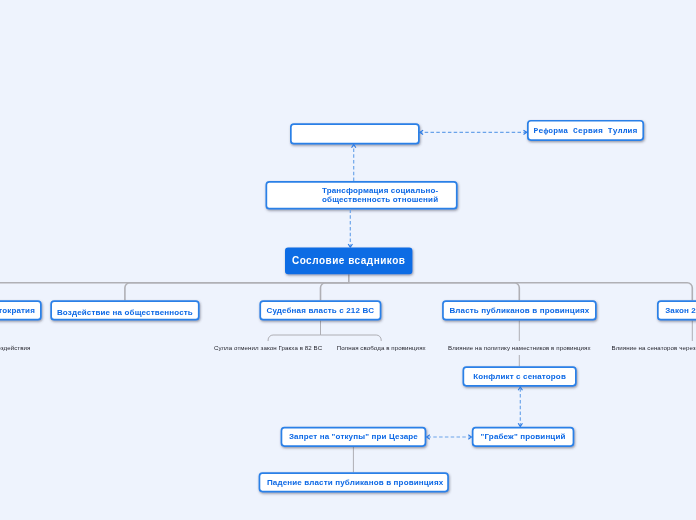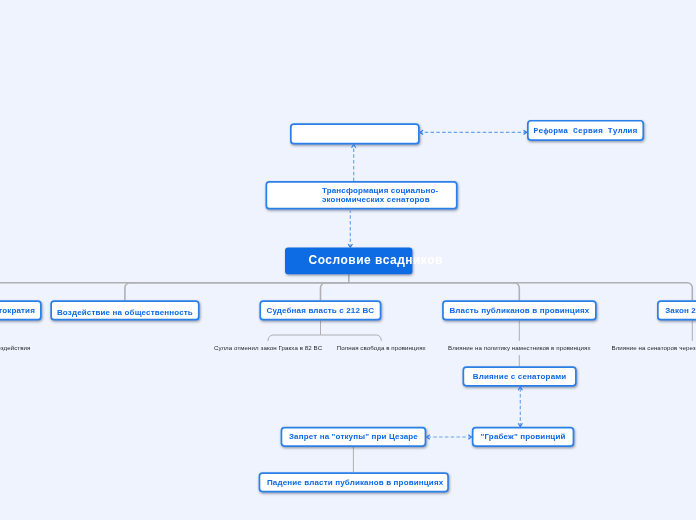--- a/index.html
+++ b/index.html
@@ -4,21 +4,21 @@
 <title>Mind map</title>
 <style>
   html,body{margin:0;padding:0;}
   body{width:696px;height:520px;background:#eef3fd;overflow:hidden;position:relative;
        font-family:"Liberation Sans",sans-serif;}
   #stage{position:absolute;left:0;top:0;width:696px;height:520px;}
   svg#edges{position:absolute;left:0;top:0;width:696px;height:520px;overflow:visible;}
   .node{position:absolute;box-sizing:border-box;color:#0c68e5;font-weight:bold;font-size:8px;
         letter-spacing:0.15px;display:flex;align-items:center;justify-content:center;
         text-align:center;white-space:nowrap;line-height:9.3px;}
-  .node.root{color:#ffffff;font-size:12px;letter-spacing:0.5px;margin-left:27px;}
+  .node.root{color:#ffffff;font-size:10px;letter-spacing:0.5px;}
   .node.multiline{white-space:normal;align-items:flex-start;justify-content:flex-start;
                   text-align:left;padding:0 8.5px;flex-direction:column;}
   .node.multiline .pad{padding-top:5.0px;}
   .elabel{position:absolute;font-size:6.15px;letter-spacing:0.08px;line-height:14px;color:#25252e;
           white-space:nowrap;background:#eef3fd;padding:0 4px;transform:translate(-50%,-50%);}
 </style>
 </head>
 <body>
 
 <div id="stage">
@@ -78,21 +78,21 @@
     </g>
   </svg>
 
 
   <div class="node" style="left:527px;top:119.9px;width:117px;height:20.8px;font-family:Liberation Mono, monospace;">
     <span>Реформа Сервия Туллия</span>
   </div>
 
   <div class="node multiline" style="left:265.5px;top:181px;width:192px;height:19px;margin-left:48px;">
     <span class="pad">Трансформация социально-</span>
-    <span>экономических сенаторов</span>
+    <span>общественность отношений</span>
   </div>
 
   <div class="node root" style="left:285px;top:247.5px;width:127.4px;height:26.7px;">
     <span>Сословие всадников</span>
   </div>
 
   <div class="node" style="left:-24.2px;top:300.2px;width:65.9px;height:20.3px;">
     <span>Плутократия</span>
   </div>
 
@@ -106,21 +106,21 @@
 
   <div class="node" style="left:442.1px;top:300.2px;width:154.6px;height:20.3px;">
     <span>Власть публиканов в провинциях</span>
   </div>
 
   <div class="node" style="left:657px;top:300.2px;width:70.6px;height:20.3px;">
     <span>Закон 218 BC</span>
   </div>
 
   <div class="node" style="left:462.5px;top:366.3px;width:114.2px;height:20.4px;">
-    <span>Влияние с сенаторами</span>
+    <span>Конфликт с сенаторов</span>
   </div>
 
   <div class="node" style="left:471.8px;top:426.8px;width:102.5px;height:20.1px;">
     <span>"Грабеж" провинций</span>
   </div>
 
   <div class="node" style="left:280.6px;top:426.8px;width:145.7px;height:20.1px;">
     <span>Запрет на "откупы" при Цезаре</span>
   </div>
 

